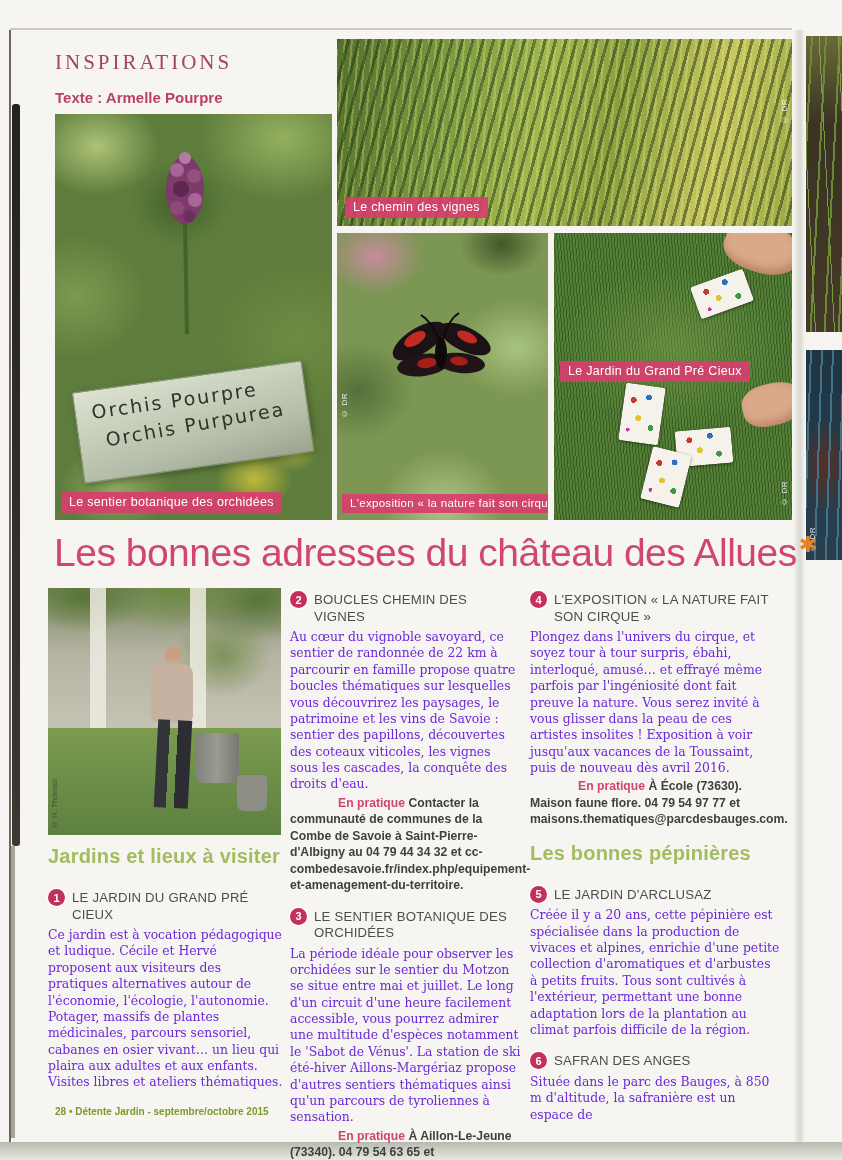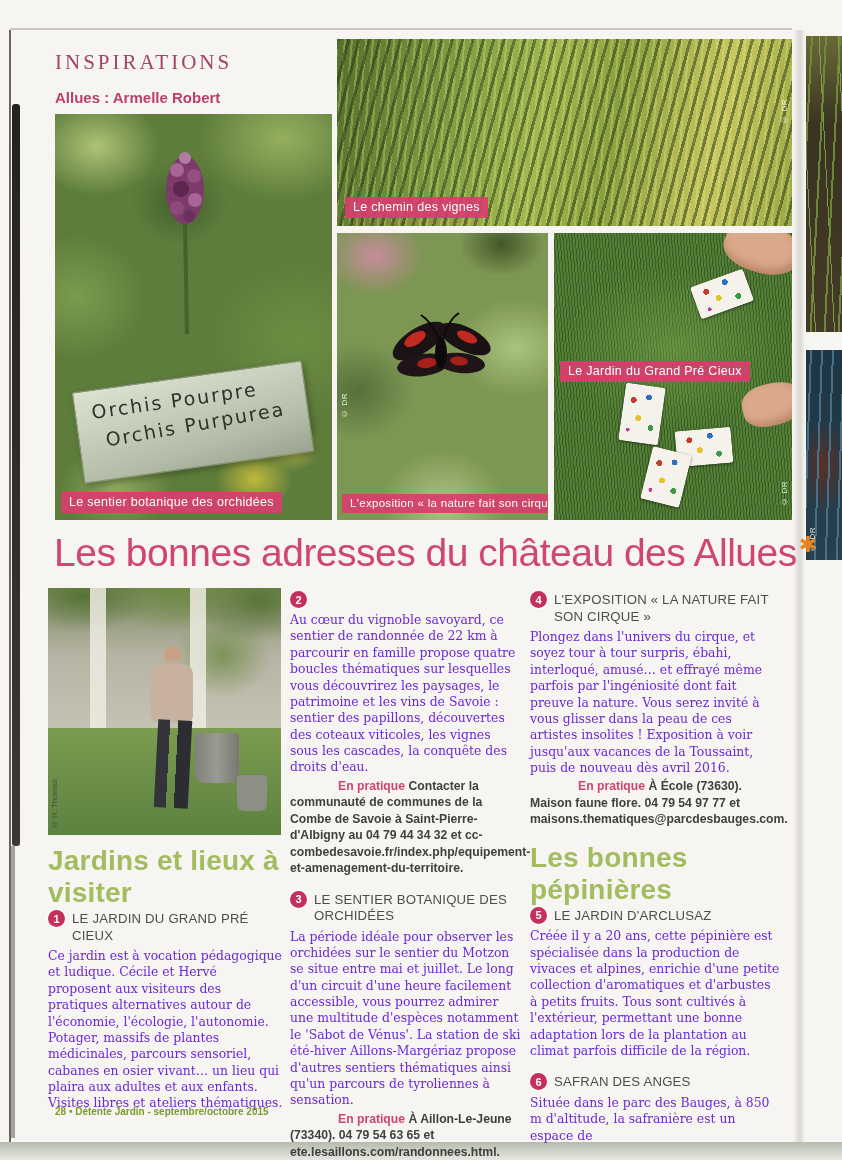--- a/index.html
+++ b/index.html
@@ -105,21 +105,21 @@
 
   
   .main-title{left:54px;top:531px;width:740px;font-size:39px;color:#d14571;letter-spacing:-.5px;white-space:nowrap;}
   .flower{color:#e8831f;font-size:22px;vertical-align:14px;margin-left:2px;}
 
   
   .col{position:absolute;color:#3e3e3e;}
   .col1{left:48px;top:845px;width:235px;}
   .col2{left:290px;top:590px;width:231px;}
   .col3{left:530px;top:590px;width:250px;}
-  .col-heading{font-size:28px;font-weight:bold;color:#a2bc60;letter-spacing:.2px;margin:0 0 0;}
+  .col-heading{font-size:20px;font-weight:bold;color:#a2bc60;letter-spacing:.2px;margin:0 0 20px;}
   .col-heading.nursery{margin-top:14px;}
   .item{margin-bottom:13px;}
   .item-head{display:flex;gap:7px;align-items:flex-start;margin-bottom:4px;}
   .num{flex:0 0 auto;width:17px;height:17px;border-radius:50%;background:#c4305a;color:#fff;
        font-size:11px;font-weight:bold;display:flex;align-items:center;justify-content:center;margin-top:1px;
        box-shadow:0 0 0 1.5px rgba(255,255,255,.9);}
   .item-title{font-size:13.2px;color:#4d4d4d;letter-spacing:.2px;line-height:1.25;padding-top:2px;}
   .item-body{font-family:"DejaVu Serif",serif;font-size:12.4px;line-height:1.32;color:#6d28d9;}
   .practice{font-size:12.2px;font-weight:bold;color:#3f3f3f;line-height:1.35;margin-top:2px;}
   .plabel{color:#cf4572;margin-left:48px;}
@@ -131,21 +131,21 @@
 <body>
 
 <div class="abs edge-top"></div>
 <div class="abs spine-line"></div>
 <div class="abs spine-dark"></div>
 <div class="abs spine-low"></div>
 <div class="abs gutter"></div>
 <div class="abs shadow-bottom"></div>
 
 <div class="abs kicker">INSPIRATIONS</div>
-<div class="abs byline">Allues : Armelle Robert</div>
+<div class="abs byline">Texte : Armelle Pourpre</div>
 
 <div class="abs photo orchid">
   <svg class="orchid-svg" width="70" height="190" viewBox="0 0 70 190">
     <line x1="36" y1="190" x2="34" y2="78" stroke="#44622c" stroke-width="4"></line>
     <ellipse cx="34" cy="46" rx="19" ry="34" fill="#7d3b6b"></ellipse>
     <circle cx="26" cy="26" r="7" fill="#a86697"></circle>
       <circle cx="43" cy="32" r="7" fill="#93507f"></circle>
     <circle cx="30" cy="45" r="8" fill="#5e2750"></circle>
       <circle cx="44" cy="56" r="7" fill="#a86697"></circle>
     <circle cx="26" cy="64" r="7" fill="#8c4979"></circle>
@@ -220,20 +220,21 @@
       <span class="item-title">LE JARDIN DU GRAND PRÉ CIEUX</span>
     </div>
     <div class="item-body">Ce jardin est à vocation pédagogique et ludique. Cécile et Hervé proposent aux visiteurs des pratiques alternatives autour de l'économie, l'écologie, l'autonomie. Potager, massifs de plantes médicinales, parcours sensoriel, cabanes en osier vivant… un lieu qui plaira aux adultes et aux enfants. Visites libres et ateliers thématiques.</div>
   </div>
 </div>
 
 <div class="col col2">
   <div class="item">
     <div class="item-head">
       <span class="num">2</span>
+      <span class="item-title">BOUCLES CHEMIN DES VIGNES</span>
     </div>
     <div class="item-body">Au cœur du vignoble savoyard, ce sentier de randonnée de 22 km à parcourir en famille propose quatre boucles thématiques sur lesquelles vous découvrirez les paysages, le patrimoine et les vins de Savoie : sentier des papillons, découvertes des coteaux viticoles, les vignes sous les cascades, la conquête des droits d'eau.</div>
     <div class="practice">
       <span class="plabel">En pratique</span>
       <span>Contacter la communauté de communes de la Combe de Savoie à Saint-Pierre-d'Albigny au 04 79 44 34 32 et cc-combedesavoie.fr/index.php/equipement-et-amenagement-du-territoire.</span>
     </div>
   </div>
   <div class="item">
     <div class="item-head">
       <span class="num">3</span>

